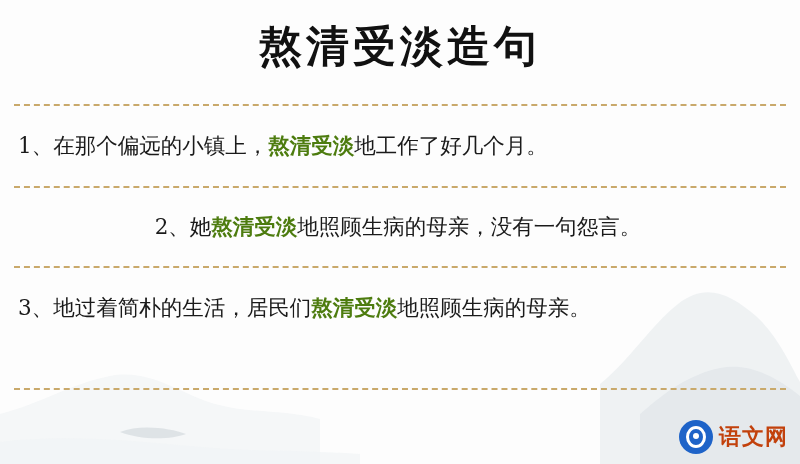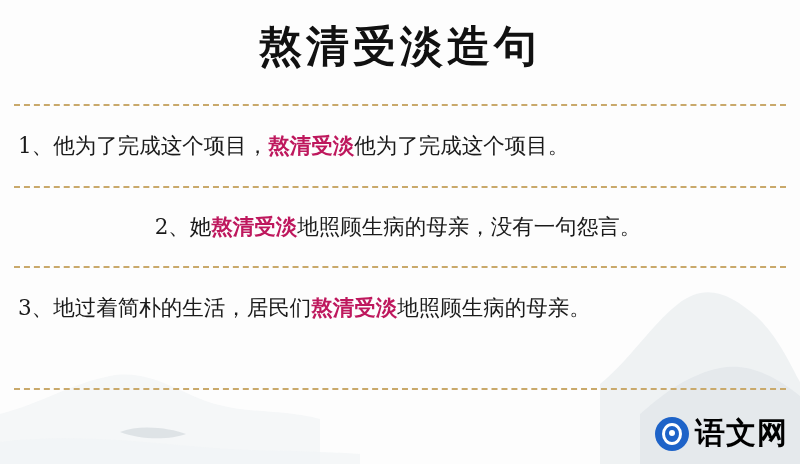--- a/index.html
+++ b/index.html
@@ -61,21 +61,21 @@
     font-size: 21.5px;
     line-height: 40px;
     color: #1a1a1a;
     font-family: "DejaVu Serif", "Liberation Serif", serif;
   }
   .s1 { top: 126px; }
   .s2 { top: 207px; text-align: center; }
   .s3 { top: 288px; }
 
   .kw {
-    color: #be185d;
+    color: #4d7c0f;
     font-weight: bold;
   }
 
   .logo {
     position: absolute;
     right: 12px;
     bottom: 10px;
     display: flex;
     align-items: center;
     gap: 6px;
@@ -103,23 +103,23 @@
     content: "";
     position: absolute;
     left: 14px;
     top: 13px;
     width: 6px;
     height: 6px;
     background: #ffffff;
     border-radius: 50%;
   }
   .logo-text {
-    font-size: 30px;
+    font-size: 22px;
     font-weight: bold;
-    color: #000000;
+    color: #c2410c;
     font-family: "DejaVu Serif", "Liberation Serif", serif;
     letter-spacing: 1px;
   }
 </style>
 </head>
 <body>
 
 <div class="page">
 
   <svg class="bg-wash" viewBox="0 0 800 200" preserveAspectRatio="none">
@@ -131,21 +131,21 @@
   </svg>
 
   <div class="title">熬清受淡造句</div>
 
   <div class="divider d1"></div>
   <div class="divider d2"></div>
   <div class="divider d3"></div>
   <div class="divider d4"></div>
 
   <div class="sentence s1">
-    <span>1、</span><span>他为了完成这个项目，</span><span class="kw">熬清受淡</span><span>他为了完成这个项目。</span>
+    <span>1、</span><span>在那个偏远的小镇上，</span><span class="kw">熬清受淡</span><span>地工作了好几个月。</span>
   </div>
 
   <div class="sentence s2">
     <span>2、</span><span>她</span><span class="kw">熬清受淡</span><span>地照顾生病的母亲，没有一句怨言。</span>
   </div>
 
   <div class="sentence s3">
     <span>3、</span><span>地过着简朴的生活，居民们</span><span class="kw">熬清受淡</span><span>地照顾生病的母亲。</span>
   </div>
 

